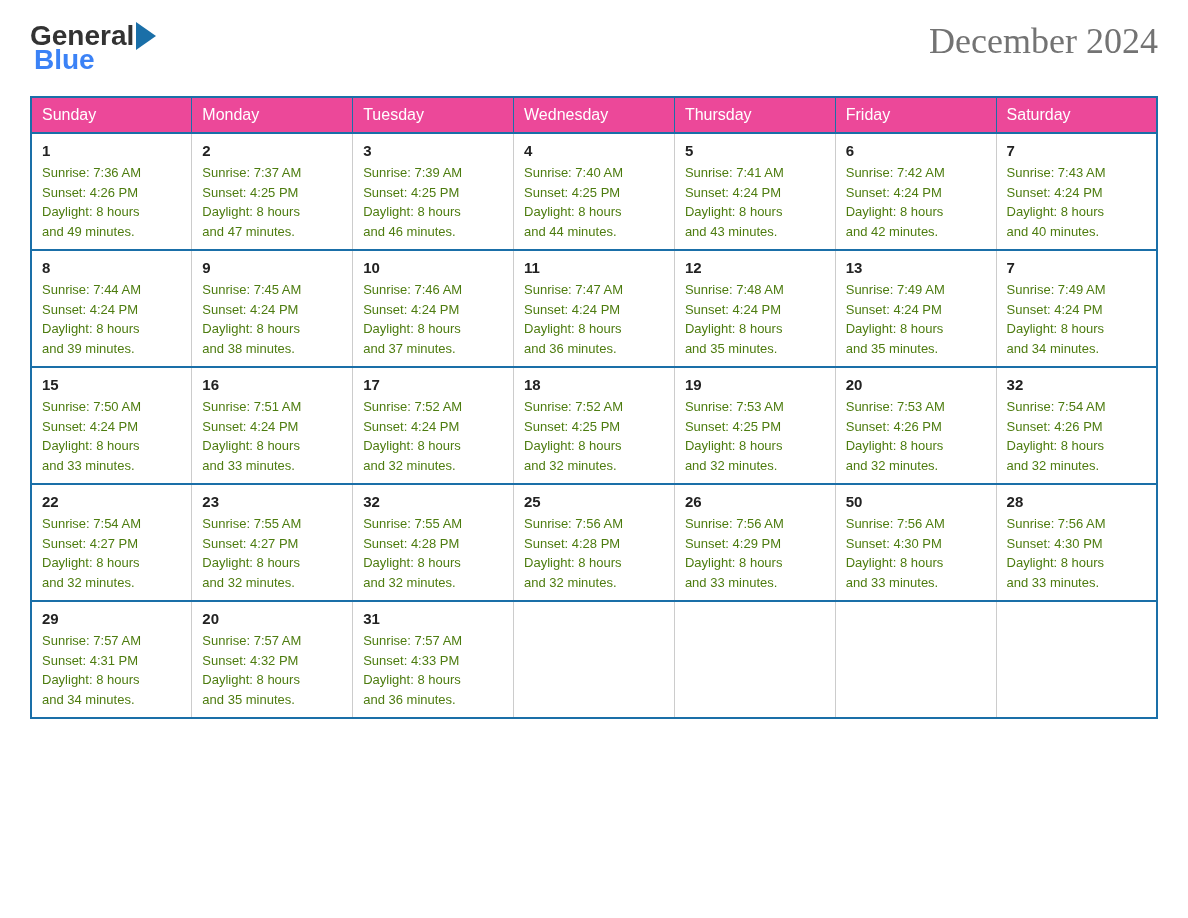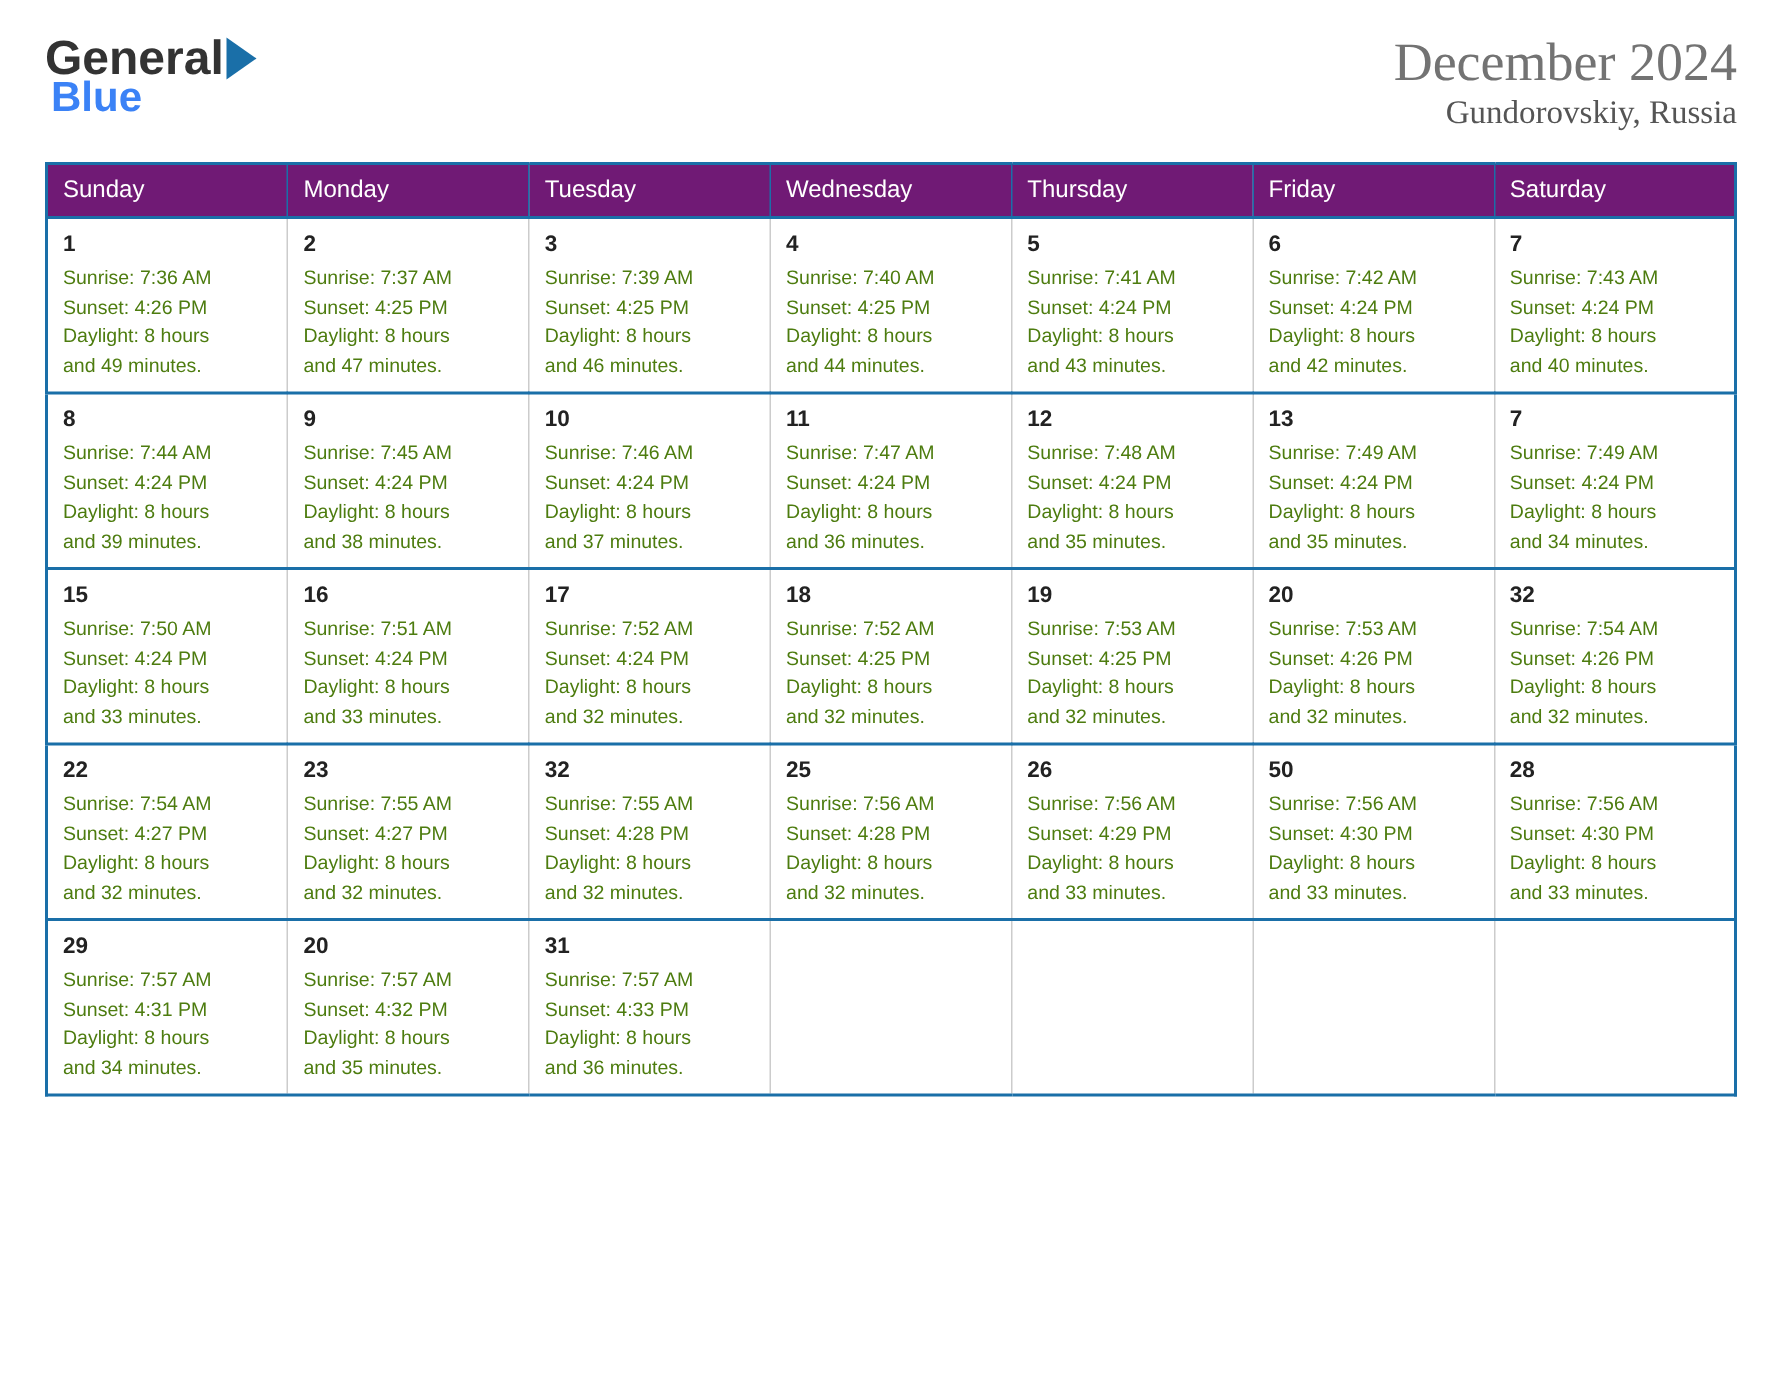--- a/index.html
+++ b/index.html
@@ -16,21 +16,21 @@
       align-items: flex-start;
       margin-bottom: 20px;
     }
     .logo {
       display: flex;
       flex-direction: column;
     }
     .logo-text {
       display: flex;
       align-items: center;
-      font-size: 32px;
+      font-size: 28px;
       font-weight: bold;
       color: #333;
       text-align: right;
     }
     .logo-general {
       color: #333;
     }
     .logo-arrow {
       display: inline-block;
       width: 0;
@@ -55,21 +55,21 @@
     .location-title {
       font-size: 22px;
       color: #555;
       font-family: Georgia, serif;
     }
     table {
       width: 100%;
       border-collapse: collapse;
     }
     th {
-      background-color: #701a75;
+      background-color: #ec4899;
       color: white;
       padding: 8px 10px;
       text-align: left;
       font-size: 16px;
       font-weight: normal;
       border: 1px solid #1a6fa8;
     }
     td {
       border: 1px solid #ccc;
       vertical-align: top;
@@ -124,21 +124,20 @@
     <div class="logo-text">
       <span class="logo-general">General</span>
       <span class="logo-arrow"></span>
     </div>
     <div style="margin-top:-8px; margin-left: 4px;">
       <span class="logo-blue" style="font-size:28px; font-weight:bold;">Blue</span>
     </div>
   </div>
   <div class="title-area">
     <div class="month-title">December 2024</div>
-    <div class="location-title">Gundorovskiy, Russia</div>
   </div>
 </div>
 
 <table>
   <thead>
     <tr>
       <th>Sunday</th>
       <th>Monday</th>
       <th>Tuesday</th>
       <th>Wednesday</th>

